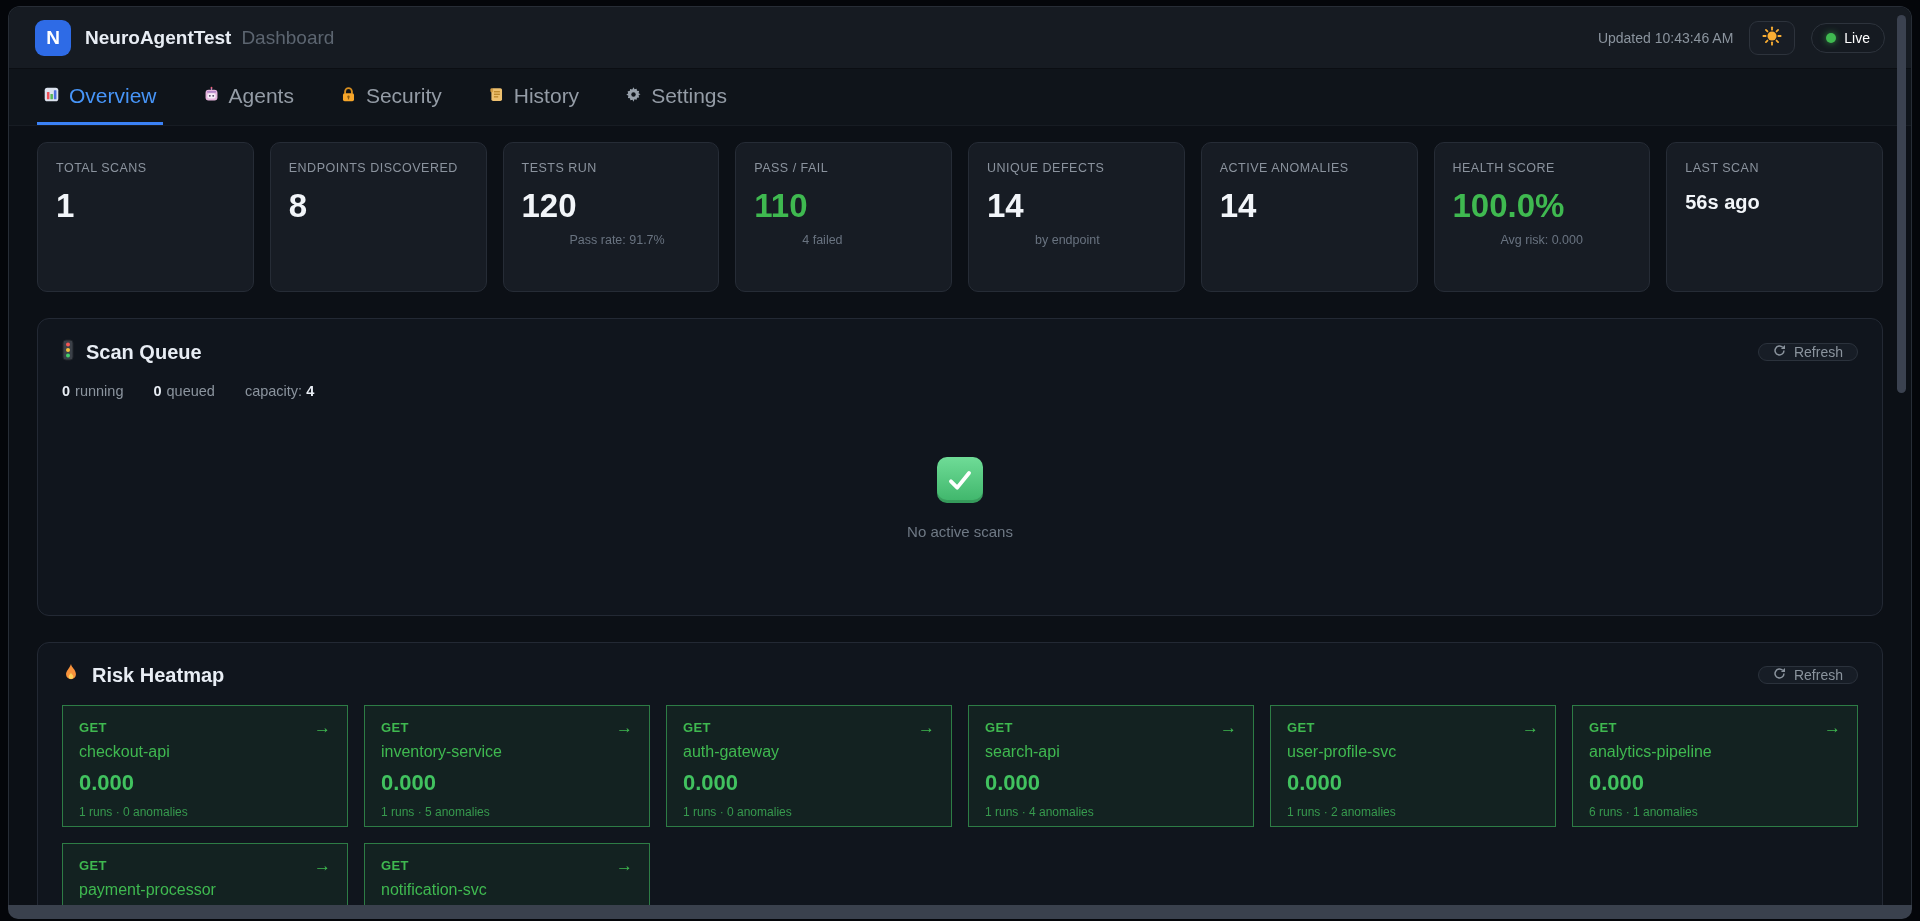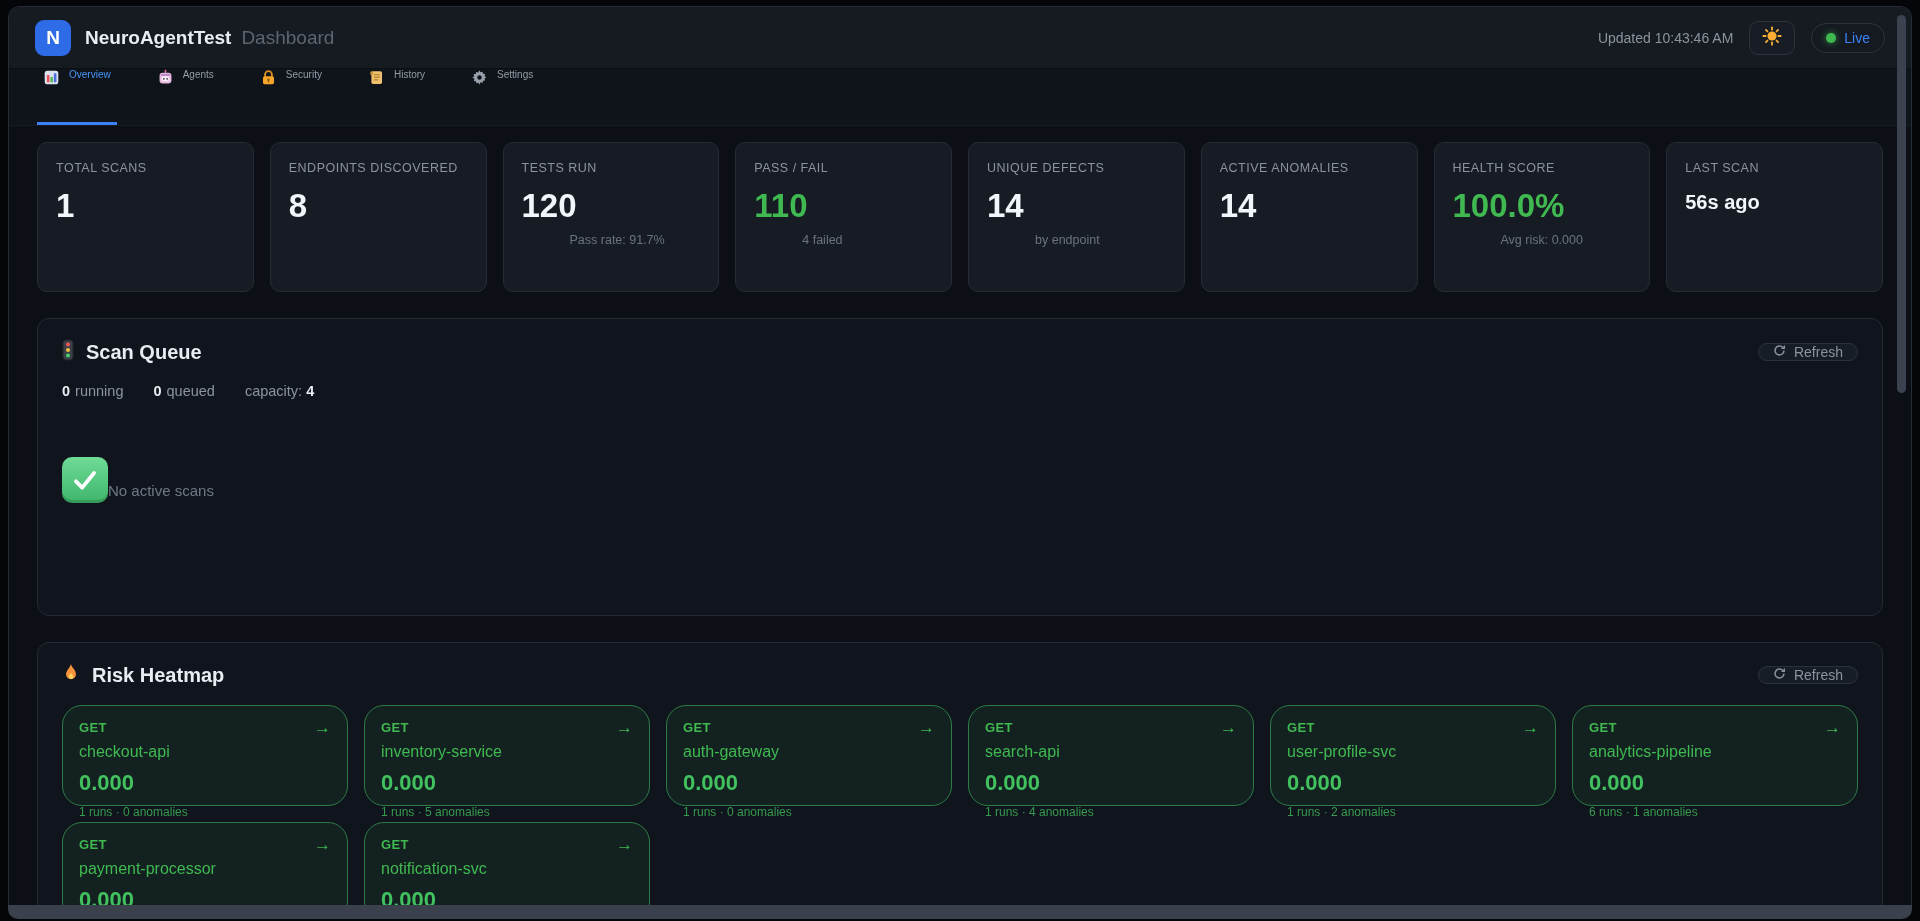--- a/index.html
+++ b/index.html
@@ -20,26 +20,26 @@
           font-weight:bold; font-size:19px; display:flex; align-items:center; justify-content:center; }
   .app-name { font-size:19px; font-weight:bold; color:#e8edf4; margin-left:14px; }
   .page-title { font-size:19px; color:#5c6570; margin-left:10px; }
   .header-right { margin-left:auto; display:flex; align-items:center; gap:16px; }
   .updated { font-size:14px; color:#8b949e; }
   .theme-btn { width:46px; height:34px; border:1px solid #2d333c; border-radius:9px;
                background:#181d25; display:flex; align-items:center; justify-content:center; cursor:pointer; }
   .live-badge { display:flex; align-items:center; gap:8px; border:1px solid #2d333c;
                 border-radius:999px; padding:6px 14px; background:#151a21; cursor:pointer; }
   .live-dot { width:10px; height:10px; border-radius:50%; background:#3fb950; box-shadow:0 0 7px rgba(63,185,80,.7); }
-  .live-text { font-size:14px; color:#3b82f6; }
+  .live-text { font-size:14px; color:#ffffff; }
 
   
   .tabbar { height:57px; background:#0f141a; display:flex; align-items:stretch;
             padding:0 28px; gap:34px; border-bottom:1px solid #171c23; }
-  .tab { display:flex; align-items:flex-start; gap:9px; padding:0 6px; font-size:10px;
+  .tab { display:flex; align-items:center; gap:9px; padding:0 6px; font-size:21px;
          color:#949ca6; border-bottom:3px solid transparent; cursor:pointer; }
   .tab.active { color:#4795f8; border-bottom-color:#3b82f6; }
 
   
   .content { padding:16px 28px 0 28px; }
 
   .stats-grid { display:grid; grid-template-columns:repeat(8,1fr); gap:16px; margin-bottom:26px; }
   .stat-card { background:#171c24; border:1px solid #262c36; border-radius:10px;
                padding:16px 18px; height:150px; }
   .stat-label { font-size:12.5px; color:#8b939e; letter-spacing:.5px; line-height:1.5; }
@@ -52,30 +52,30 @@
            padding:20px 24px; margin-bottom:26px; }
   .panel-header { display:flex; align-items:center; }
   .panel-title { font-size:20px; font-weight:bold; color:#e8edf4; margin-left:12px; }
   .refresh-btn { margin-left:auto; display:flex; align-items:center; gap:8px; padding:0 14px;
                  border:1px solid #2b323c; border-radius:12px; background:#171d26; color:#8b949e;
                  font-size:14px; cursor:pointer; }
 
   .queue-panel { min-height:298px; }
   .queue-meta { display:flex; gap:30px; margin-top:18px; font-size:14.5px; color:#8b949e; }
   .meta-num { font-weight:bold; color:#e8edf4; margin-right:5px; }
-  .queue-empty { display:flex; flex-direction:row; align-items:center; margin-top:58px; padding-bottom:24px; }
+  .queue-empty { display:flex; flex-direction:column; align-items:center; margin-top:58px; padding-bottom:24px; }
   .check-box { width:46px; height:46px; border-radius:10px;
                background:linear-gradient(180deg,#6fdc97,#3eb56a);
                display:flex; align-items:center; justify-content:center;
                box-shadow:inset 0 -3px 0 rgba(0,0,0,.15); }
   .empty-text { margin-top:20px; font-size:15px; color:#6f7985; }
 
   .heatmap-grid { display:grid; grid-template-columns:repeat(6,1fr); gap:16px; margin-top:18px; }
-  .risk-card { background:rgba(46,160,67,0.10); border:1px solid #2d7c45; border-radius:20px;
-               padding:13px 16px; height:101px; cursor:pointer; }
+  .risk-card { background:rgba(46,160,67,0.10); border:1px solid #2d7c45; border-radius:0;
+               padding:13px 16px; height:122px; cursor:pointer; }
   .risk-top { display:flex; justify-content:space-between; align-items:center; }
   .risk-method { font-size:13px; font-weight:bold; color:#3fb950; letter-spacing:.3px; }
   .risk-arrow { color:#3fb950; font-size:17px; line-height:1; }
   .risk-name { font-size:16px; color:#3fb950; margin-top:7px; }
   .risk-value { font-size:22px; font-weight:bold; color:#41c25f; margin-top:9px; }
   .risk-sub { font-size:12px; color:#379a4e; margin-top:9px; }
 
   .scroll-thumb { position:absolute; right:5px; top:8px; width:9px; height:378px;
                   background:#3b4250; border-radius:5px; z-index:60; cursor:pointer; }
 </style>

